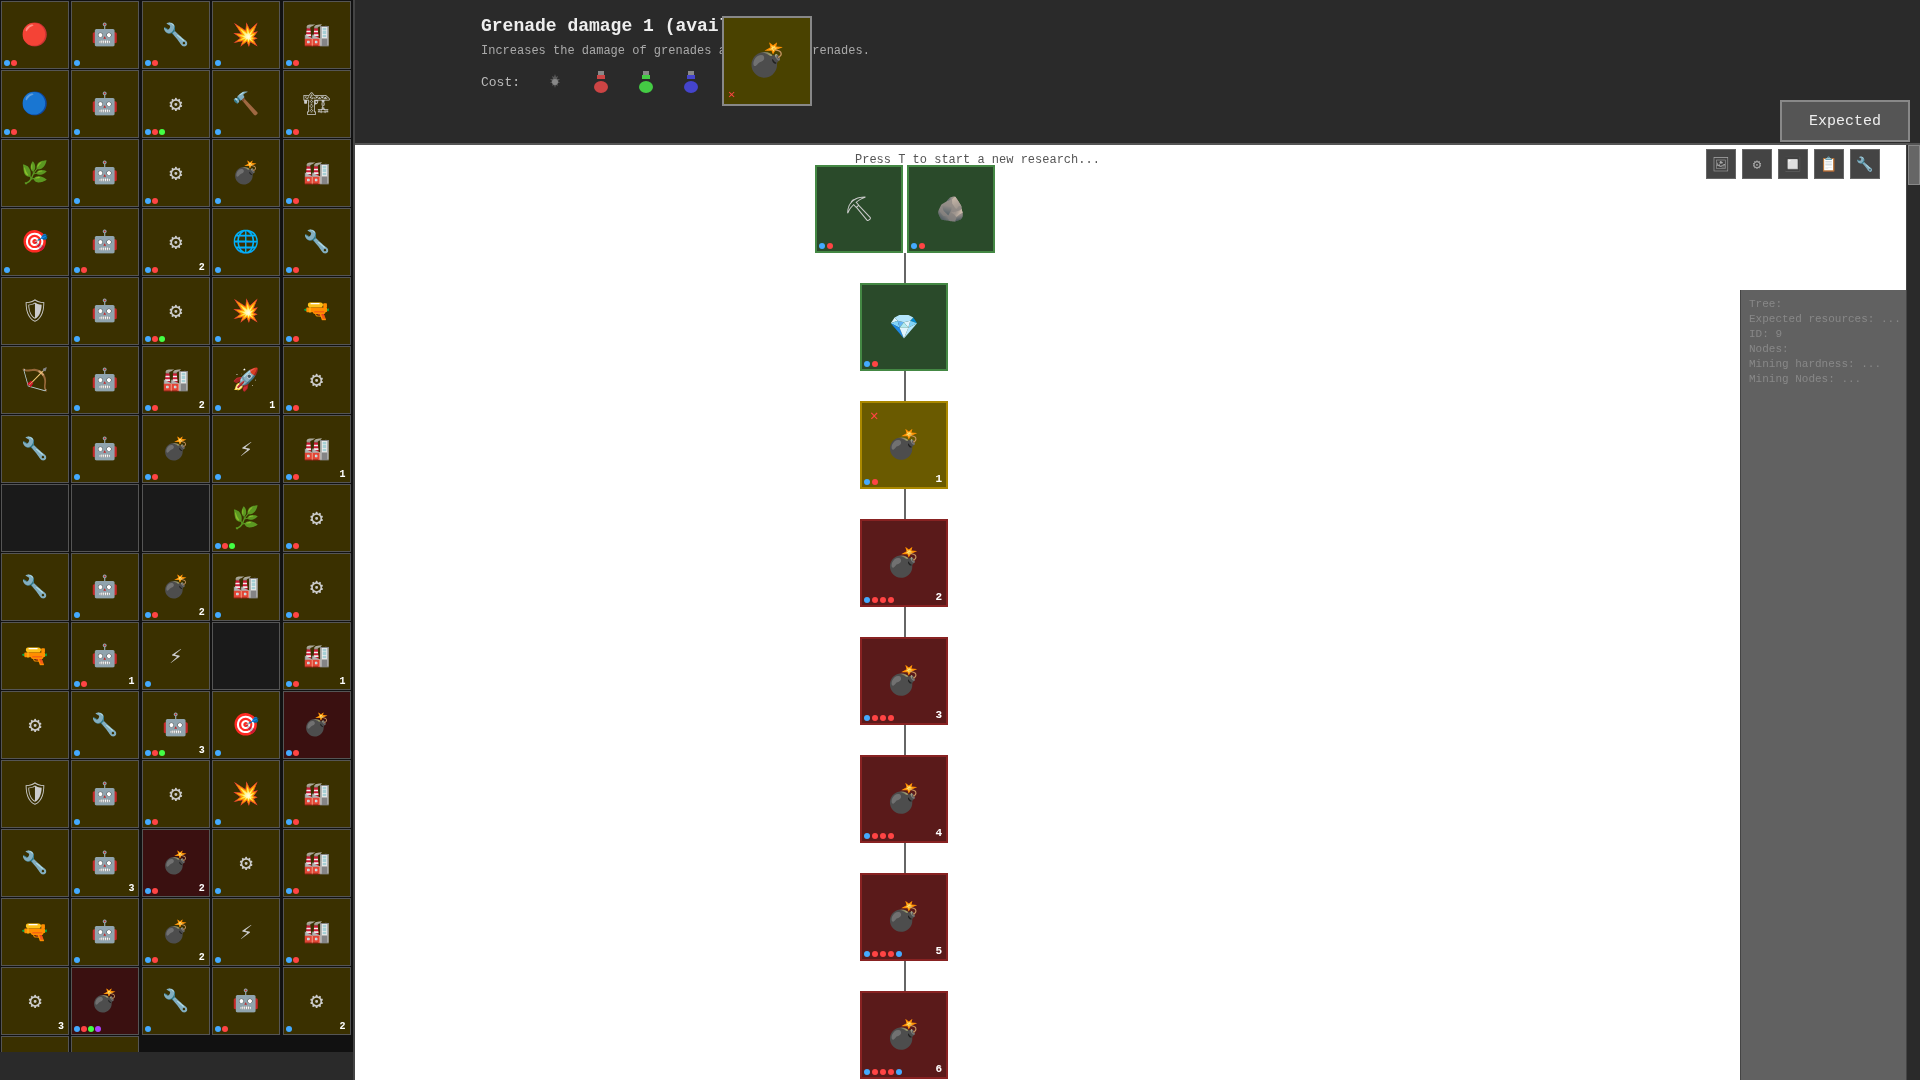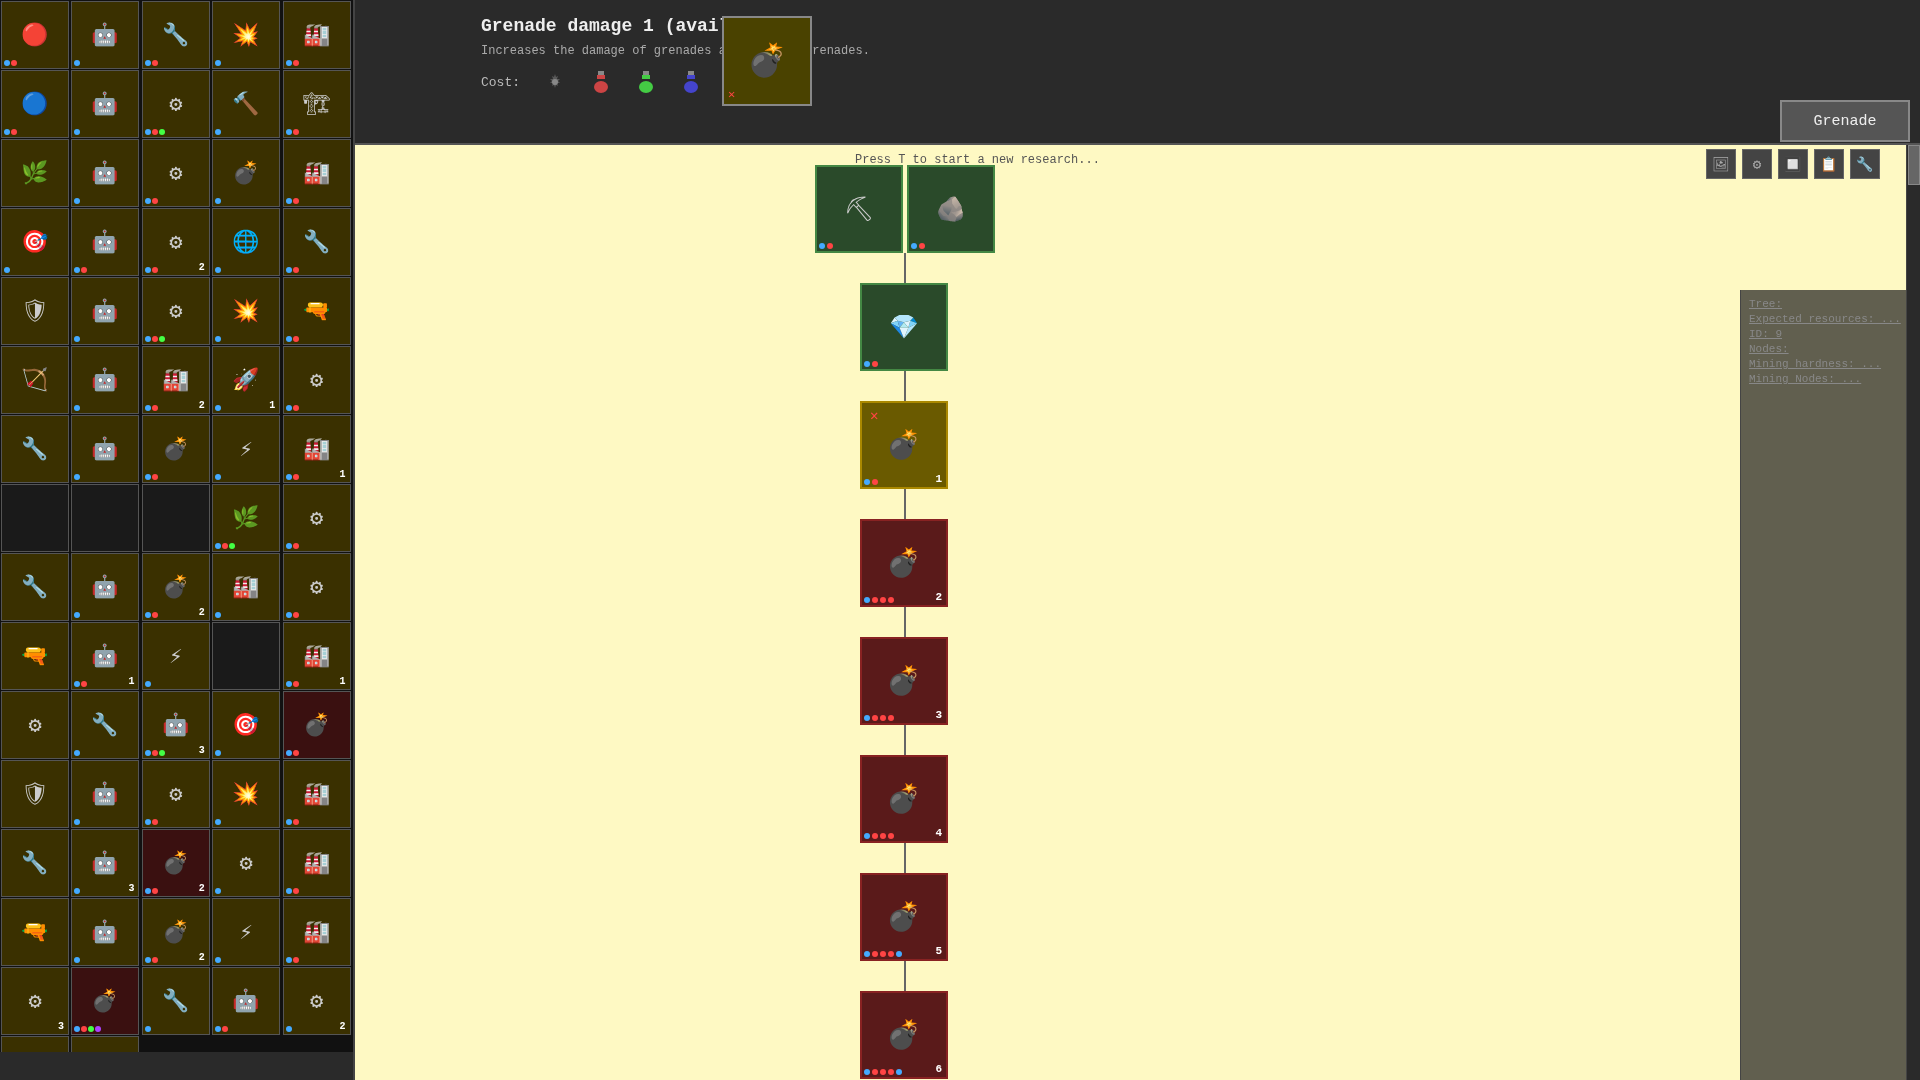--- a/index.html
+++ b/index.html
@@ -174,21 +174,21 @@
       justify-content: center;
     }
 
     
     #main-content {
       position: absolute;
       top: 145px;
       left: 355px;
       right: 0;
       bottom: 0;
-      background: #fef9c3;
+      background: #ffffff;
       overflow: hidden;
     }
 
     
     .tree-node {
       position: absolute;
       width: 90px;
       height: 90px;
       border: 2px solid #888;
       display: flex;
@@ -248,21 +248,20 @@
       height: 935px;
       background: rgba(30,30,30,0.7);
       border-left: 1px solid #444;
       padding: 8px;
       font-size: 11px;
       color: #888;
     }
 
     #right-sidebar .info-line {
       margin-bottom: 3px;
-      text-decoration: underline;
     }
 
     .scroll-thumb {
       position: absolute;
       top: 0;
       left: 1px;
       width: 12px;
       height: 40px;
       background: #666;
       border: 1px solid #888;
@@ -802,21 +801,21 @@
             <ellipse cx="9" cy="16" rx="7" ry="6" fill="#44c"></ellipse>
             <rect x="5" y="4" width="8" height="4" fill="#44c"></rect>
           </svg>
         </span>
         <span class="x-amount" style="margin-left:4px;">× 300</span>
       </div>
     </div>
   </div>
 </div>
 
-<button id="research-btn">Grenade</button>
+<button id="research-btn">Expected</button>
 
 <div id="main-content">
 
   <div id="press-t-hint" style="position:absolute; top:8px; right:220px; color:#555; font-size:12px;">
     Press T to start a new research...
   </div>
 
   <div id="top-icons" style="position:absolute; top:4px; right:40px; display:flex; gap:6px;">
     <div class="top-icon-btn">🖼</div>
     <div class="top-icon-btn">⚙</div>

